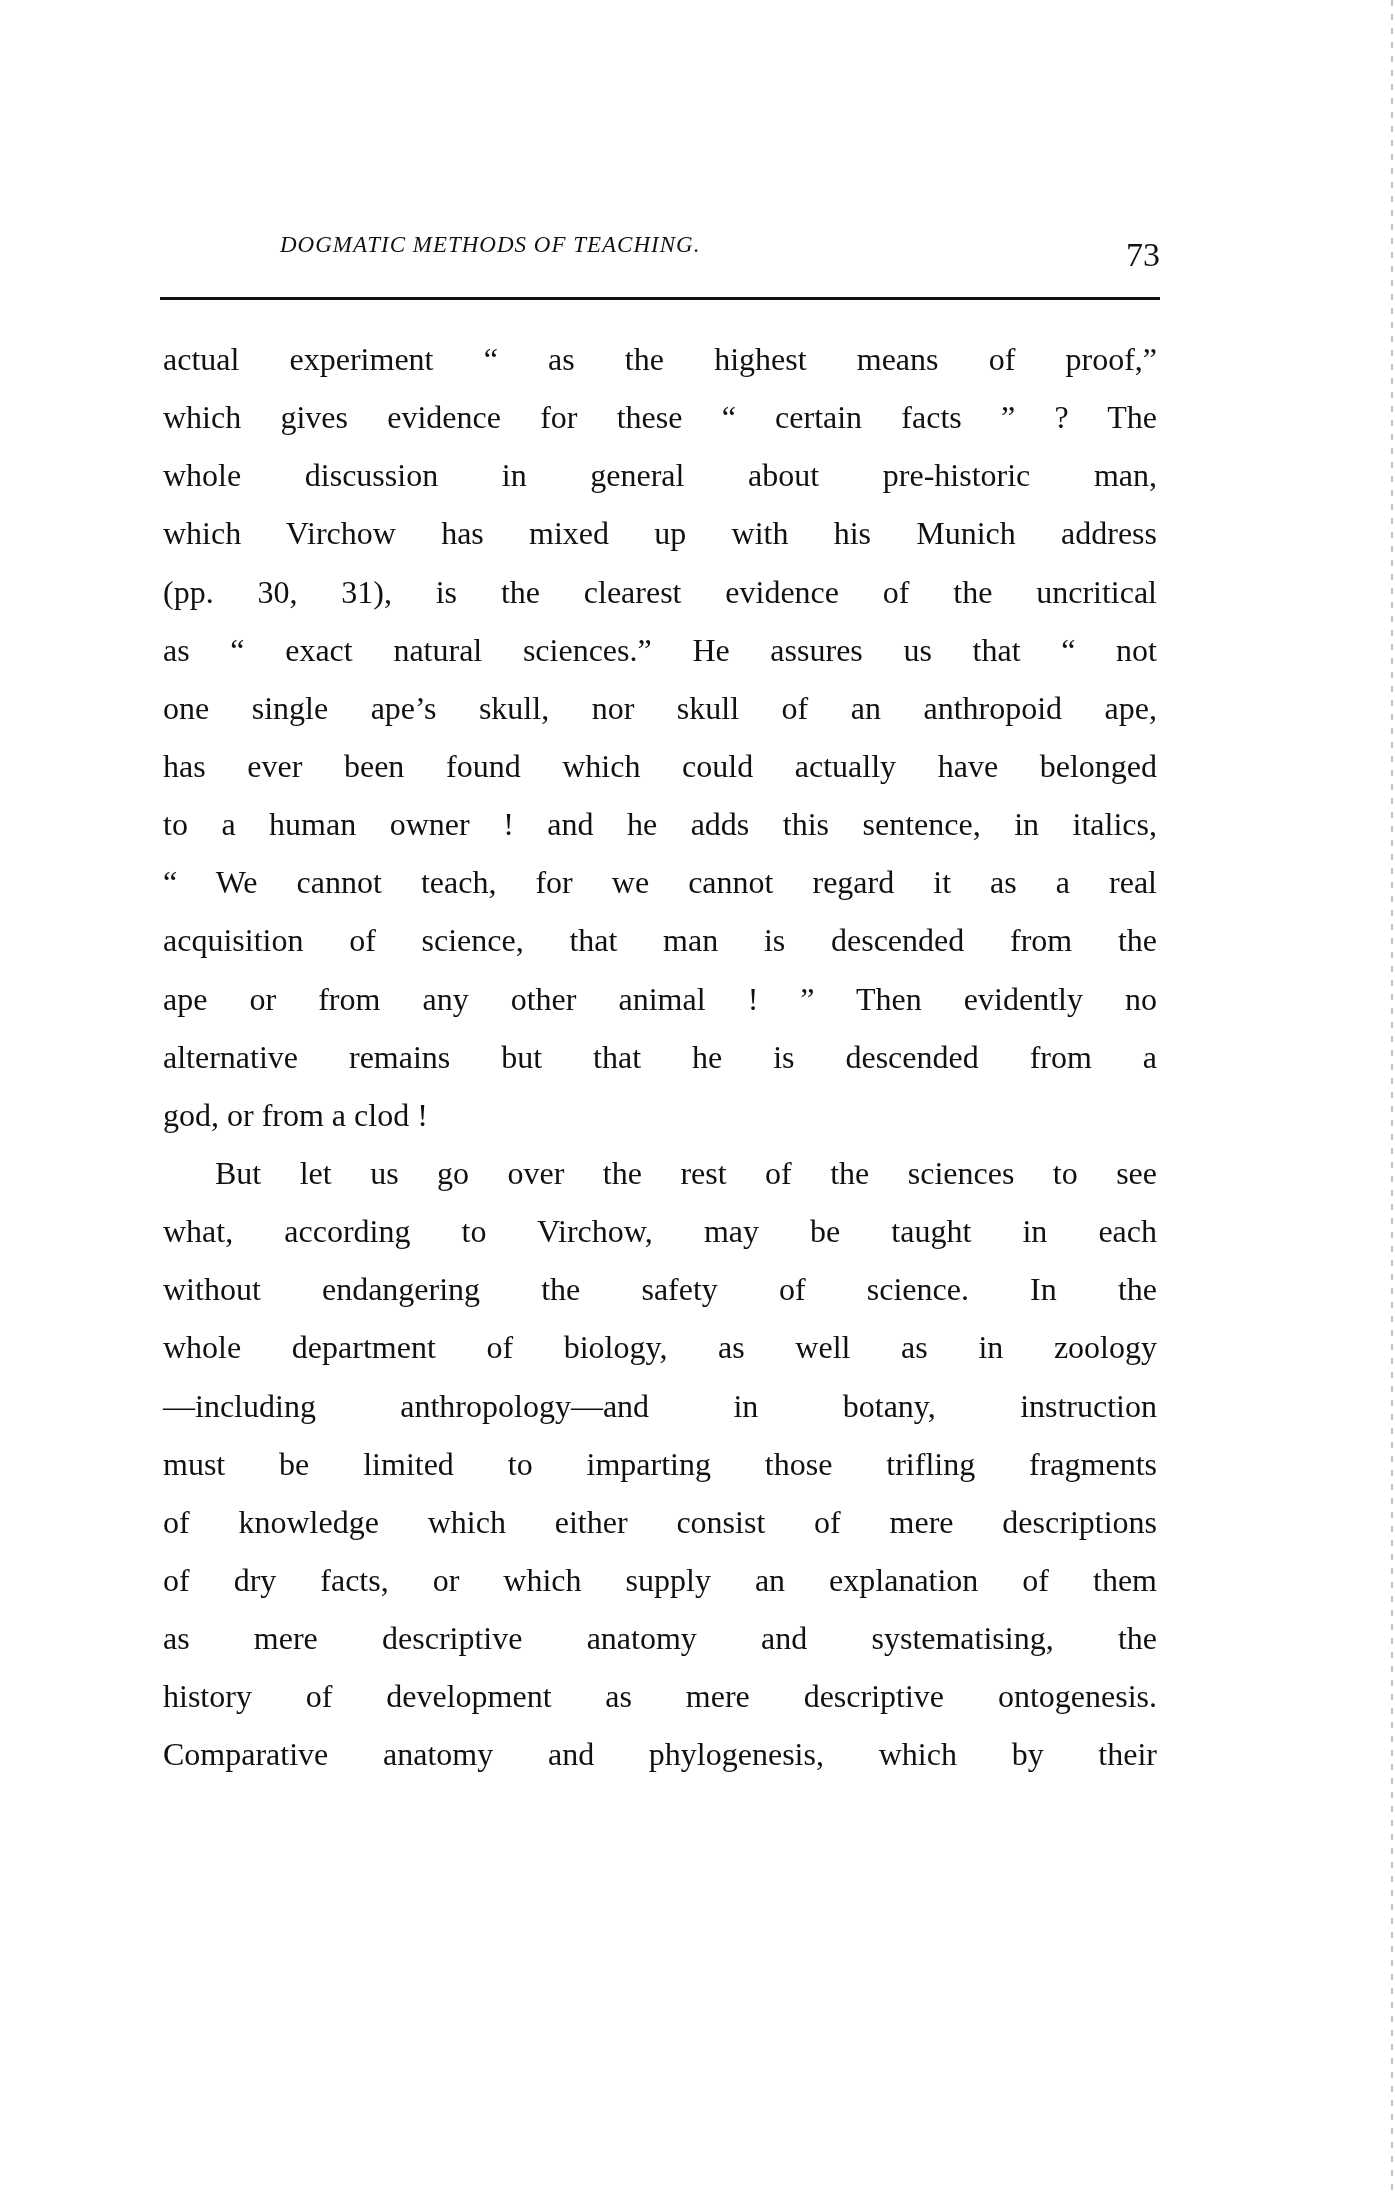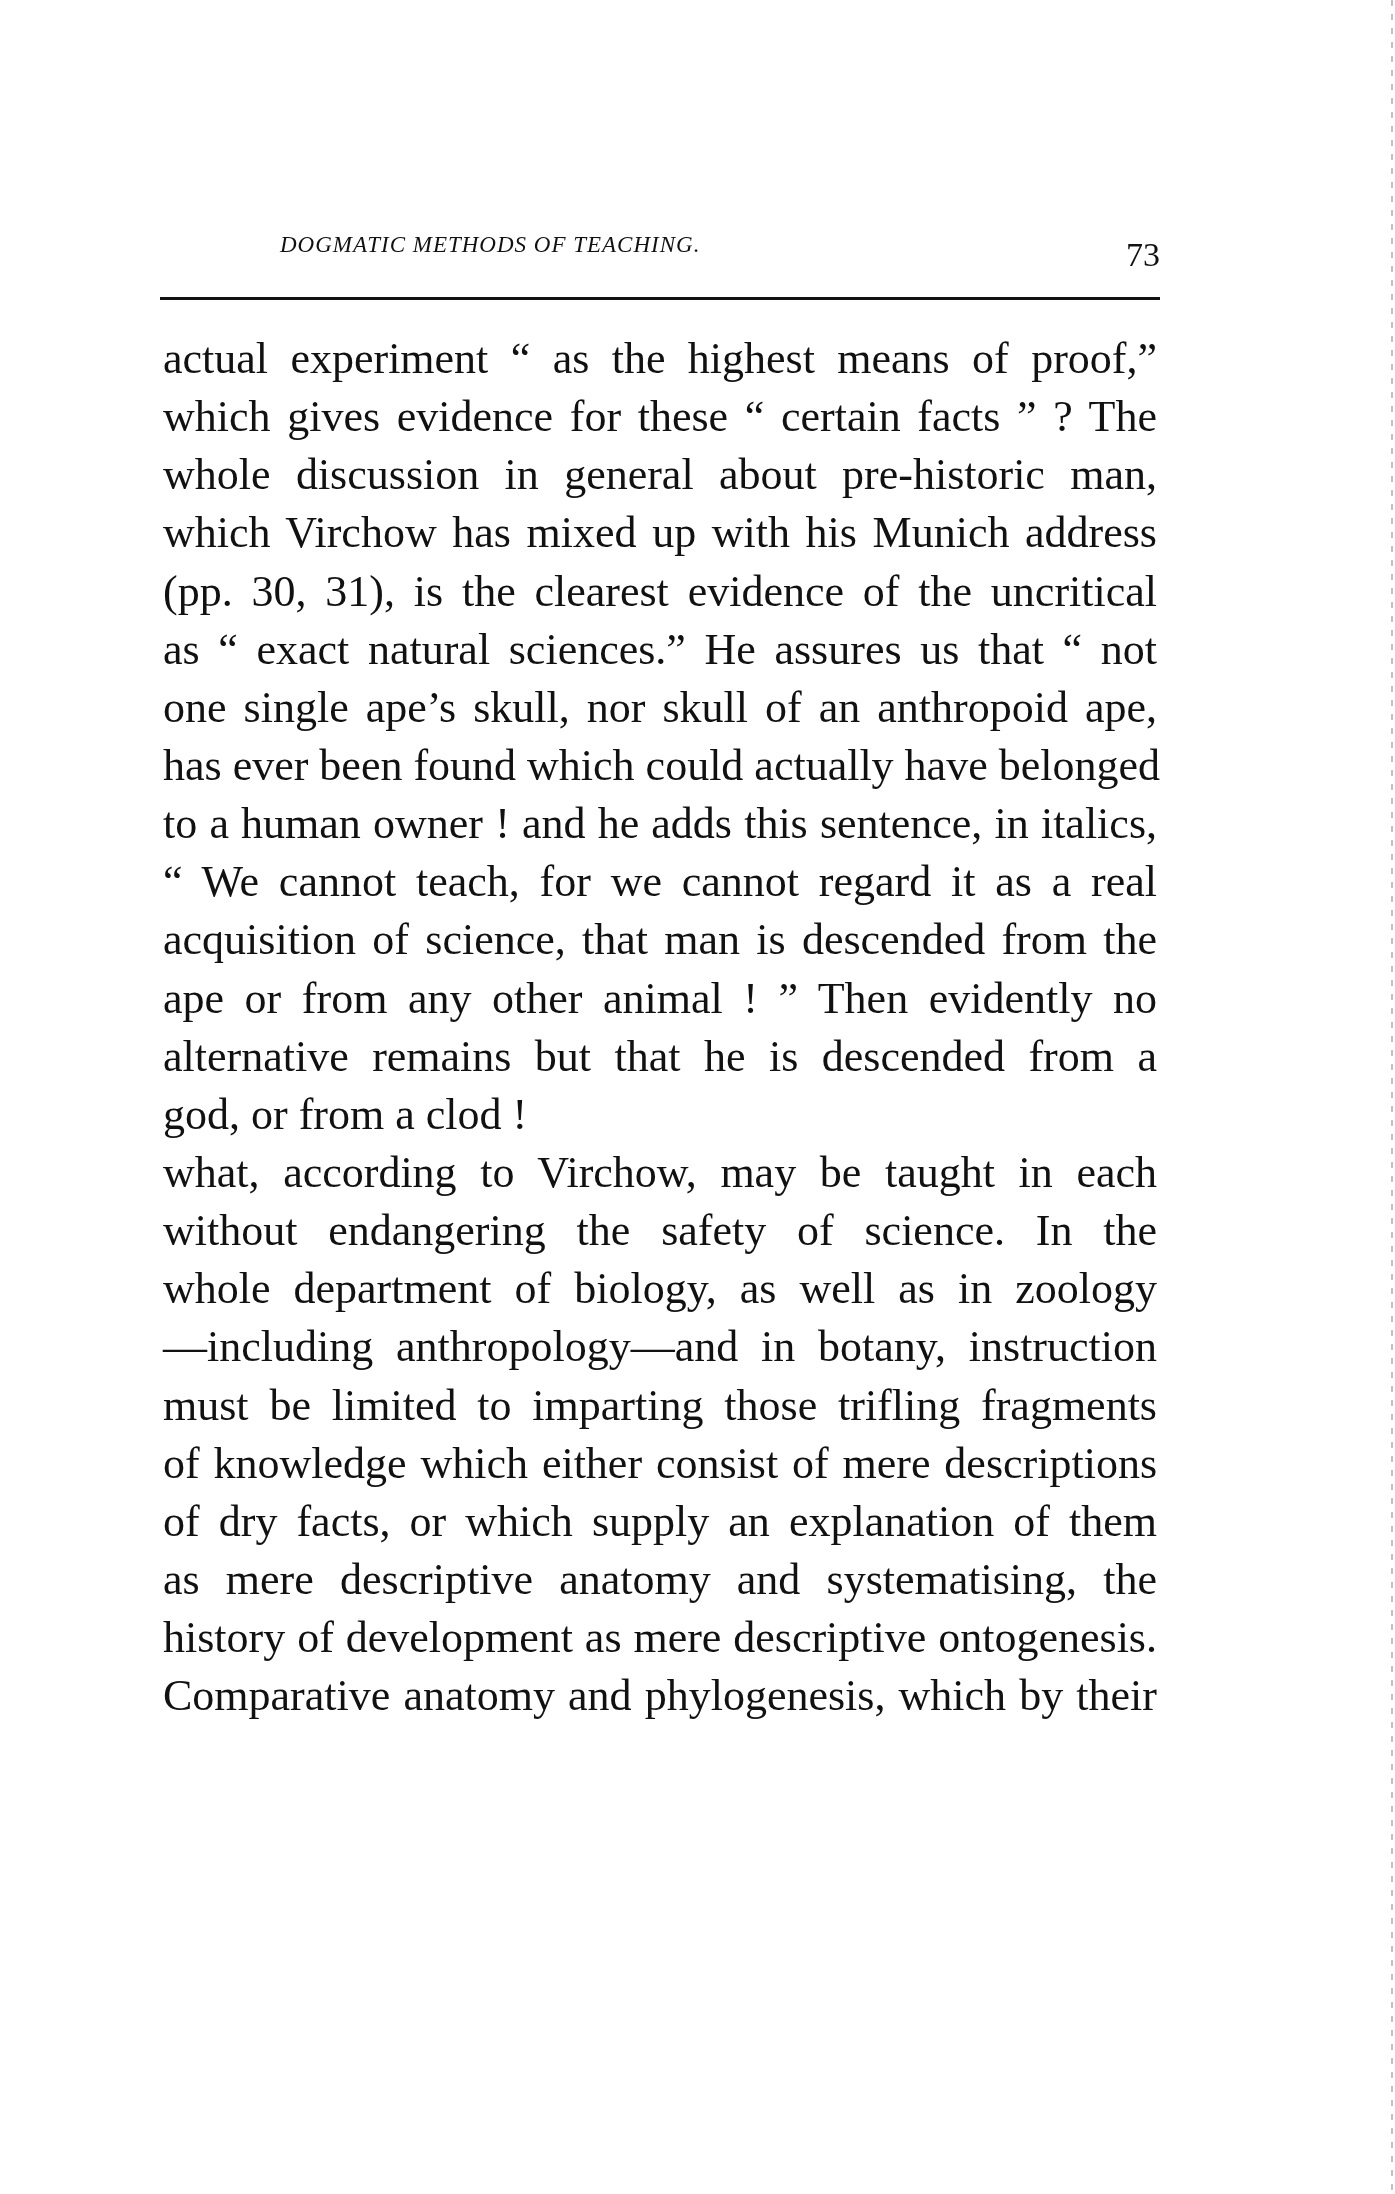--- a/index.html
+++ b/index.html
@@ -6,21 +6,21 @@
   body{width:1395px;height:2194px;position:relative;overflow:hidden;
        font-family:"DejaVu Serif","Liberation Serif",serif;color:#111;}
   .header{position:absolute;left:160px;width:1000px;top:232px;height:50px;}
   .running-title{position:absolute;left:120px;top:0;font-style:italic;
        font-size:23px;letter-spacing:1px;white-space:nowrap;
        font-family:"Liberation Serif",serif;}
   .page-num{position:absolute;right:0;top:4px;font-size:34px;
        font-family:"Liberation Serif",serif;}
   .rule{position:absolute;left:160px;top:297px;width:1000px;height:3px;background:#111;}
   .body-text{position:absolute;left:163px;top:330px;width:994px;
-       font-family:"Liberation Serif",serif;font-size:44px;line-height:58.15px;}
+       font-family:"Liberation Serif",serif;font-size:32px;line-height:58.15px;}
   .line{display:block;text-align:justify;text-align-last:justify;white-space:nowrap;height:58.15px;}
   .line.last{text-align-last:left;}
   .line.indent{padding-left:52px;}
   .edge{position:absolute;right:2px;top:0;width:2px;height:2194px;
        background:repeating-linear-gradient(#999 0 6px,transparent 6px 14px);opacity:.6;}
 </style>
 </head>
 <body>
 
 <div class="header">
@@ -37,20 +37,21 @@
     <span class="line">(pp. 30, 31), is the clearest evidence of the uncritical</span>
     <span class="line">as “ exact natural sciences.”  He assures us that “ not</span>
     <span class="line">one single ape’s skull, nor skull of an anthropoid ape,</span>
     <span class="line">has ever been found which could actually have belonged</span>
     <span class="line">to a human owner ! and he adds this sentence, in italics,</span>
     <span class="line">“ We cannot teach, for we cannot regard it as a real</span>
     <span class="line">acquisition of science, that man is descended from the</span>
     <span class="line">ape or from any other animal ! ”  Then evidently no</span>
     <span class="line">alternative remains but that he is descended from a</span>
     <span class="line last">god, or from a clod !</span>
+    <span class="line indent">But let us go over the rest of the sciences to see</span>
     <span class="line">what, according to Virchow, may be taught in each</span>
     <span class="line">without endangering the safety of science.  In the</span>
     <span class="line">whole department of biology, as well as in zoology</span>
     <span class="line">—including anthropology—and in botany, instruction</span>
     <span class="line">must be limited to imparting those trifling fragments</span>
     <span class="line">of knowledge which either consist of mere descriptions</span>
     <span class="line">of dry facts, or which supply an explanation of them</span>
     <span class="line">as mere descriptive anatomy and systematising, the</span>
     <span class="line">history of development as mere descriptive ontogenesis.</span>
     <span class="line">Comparative anatomy and phylogenesis, which by their</span>

